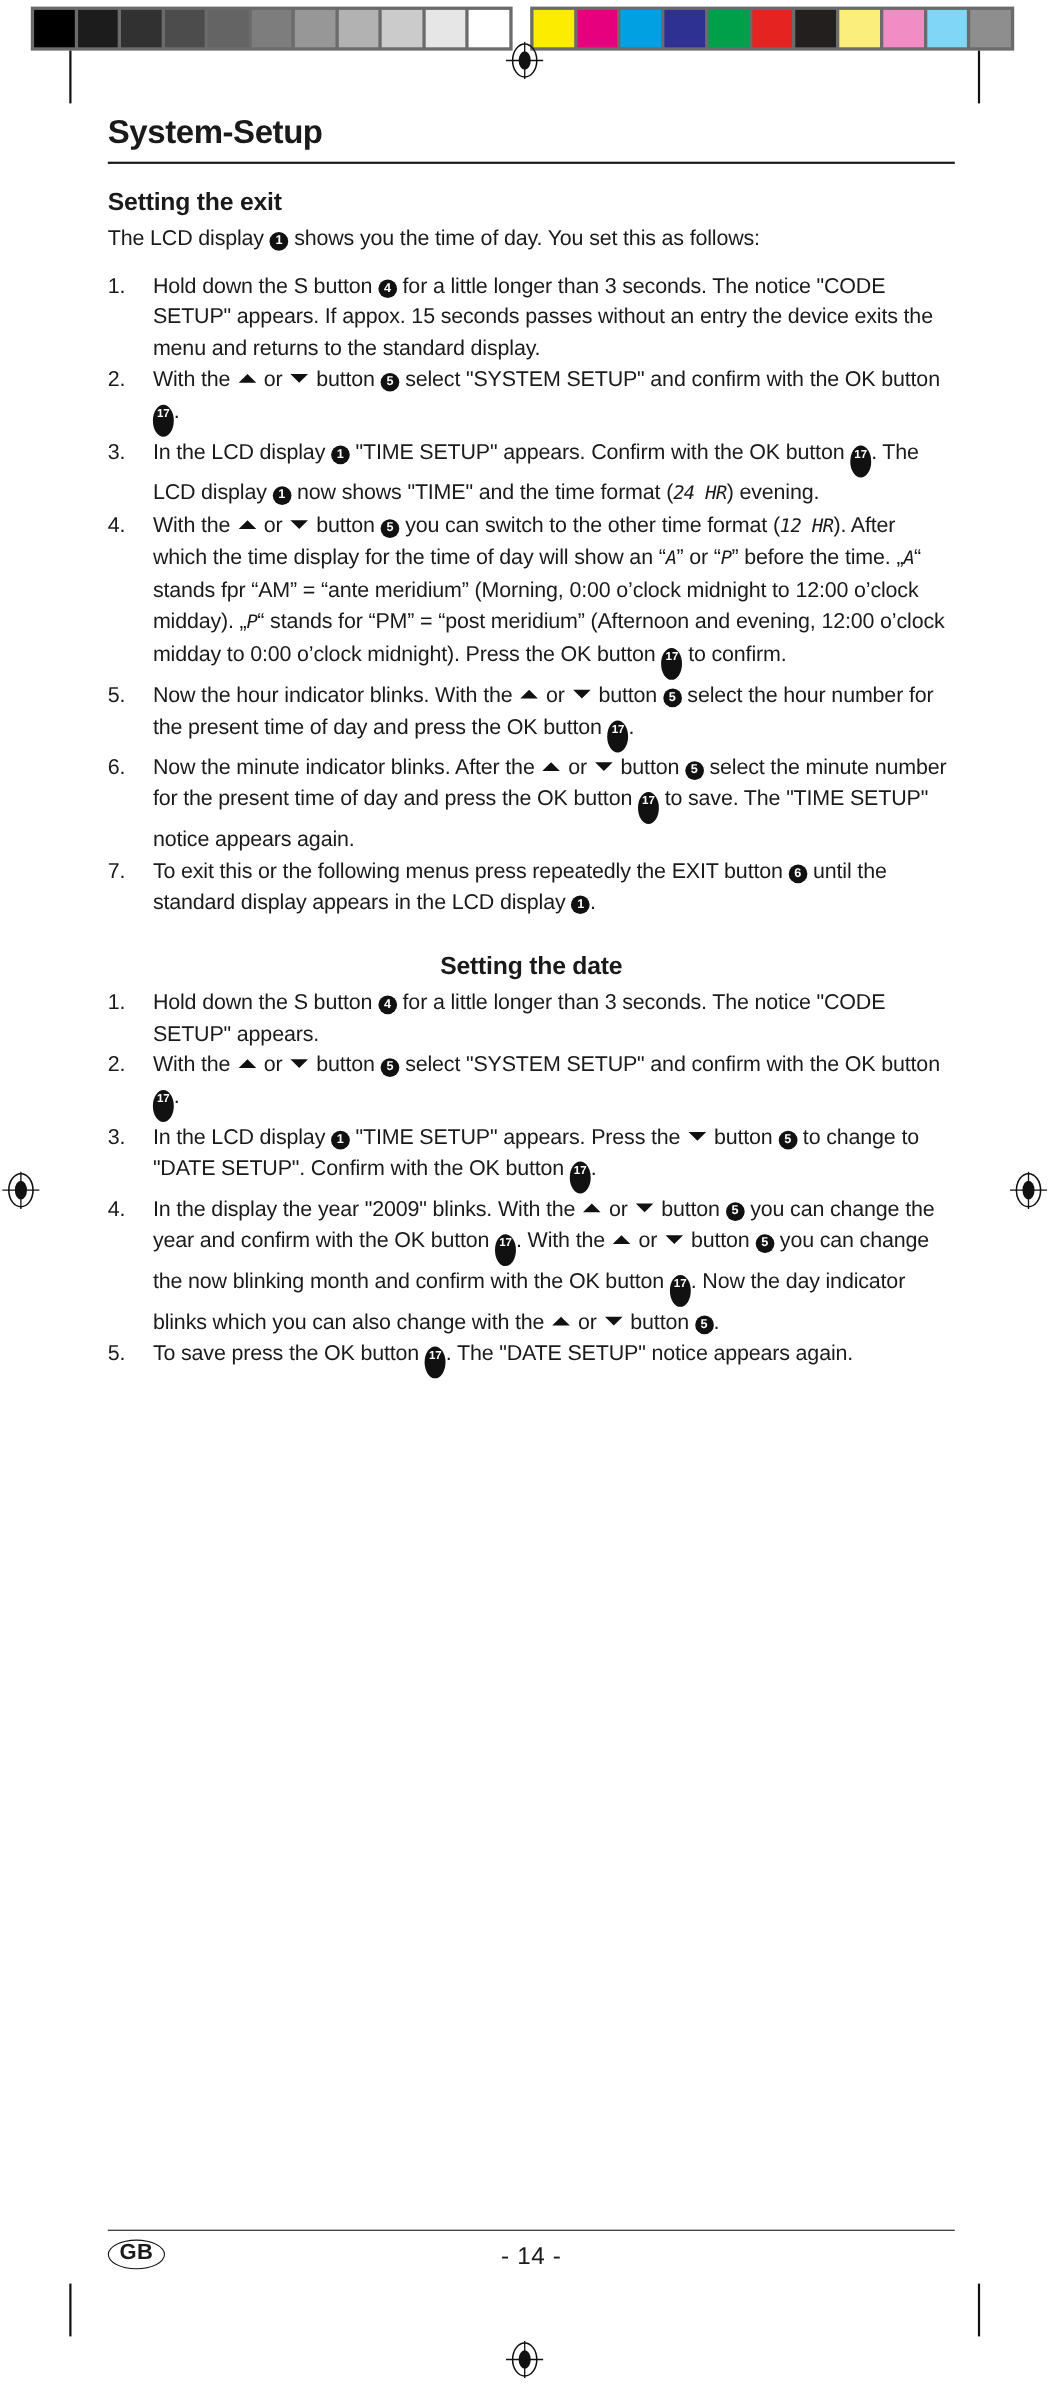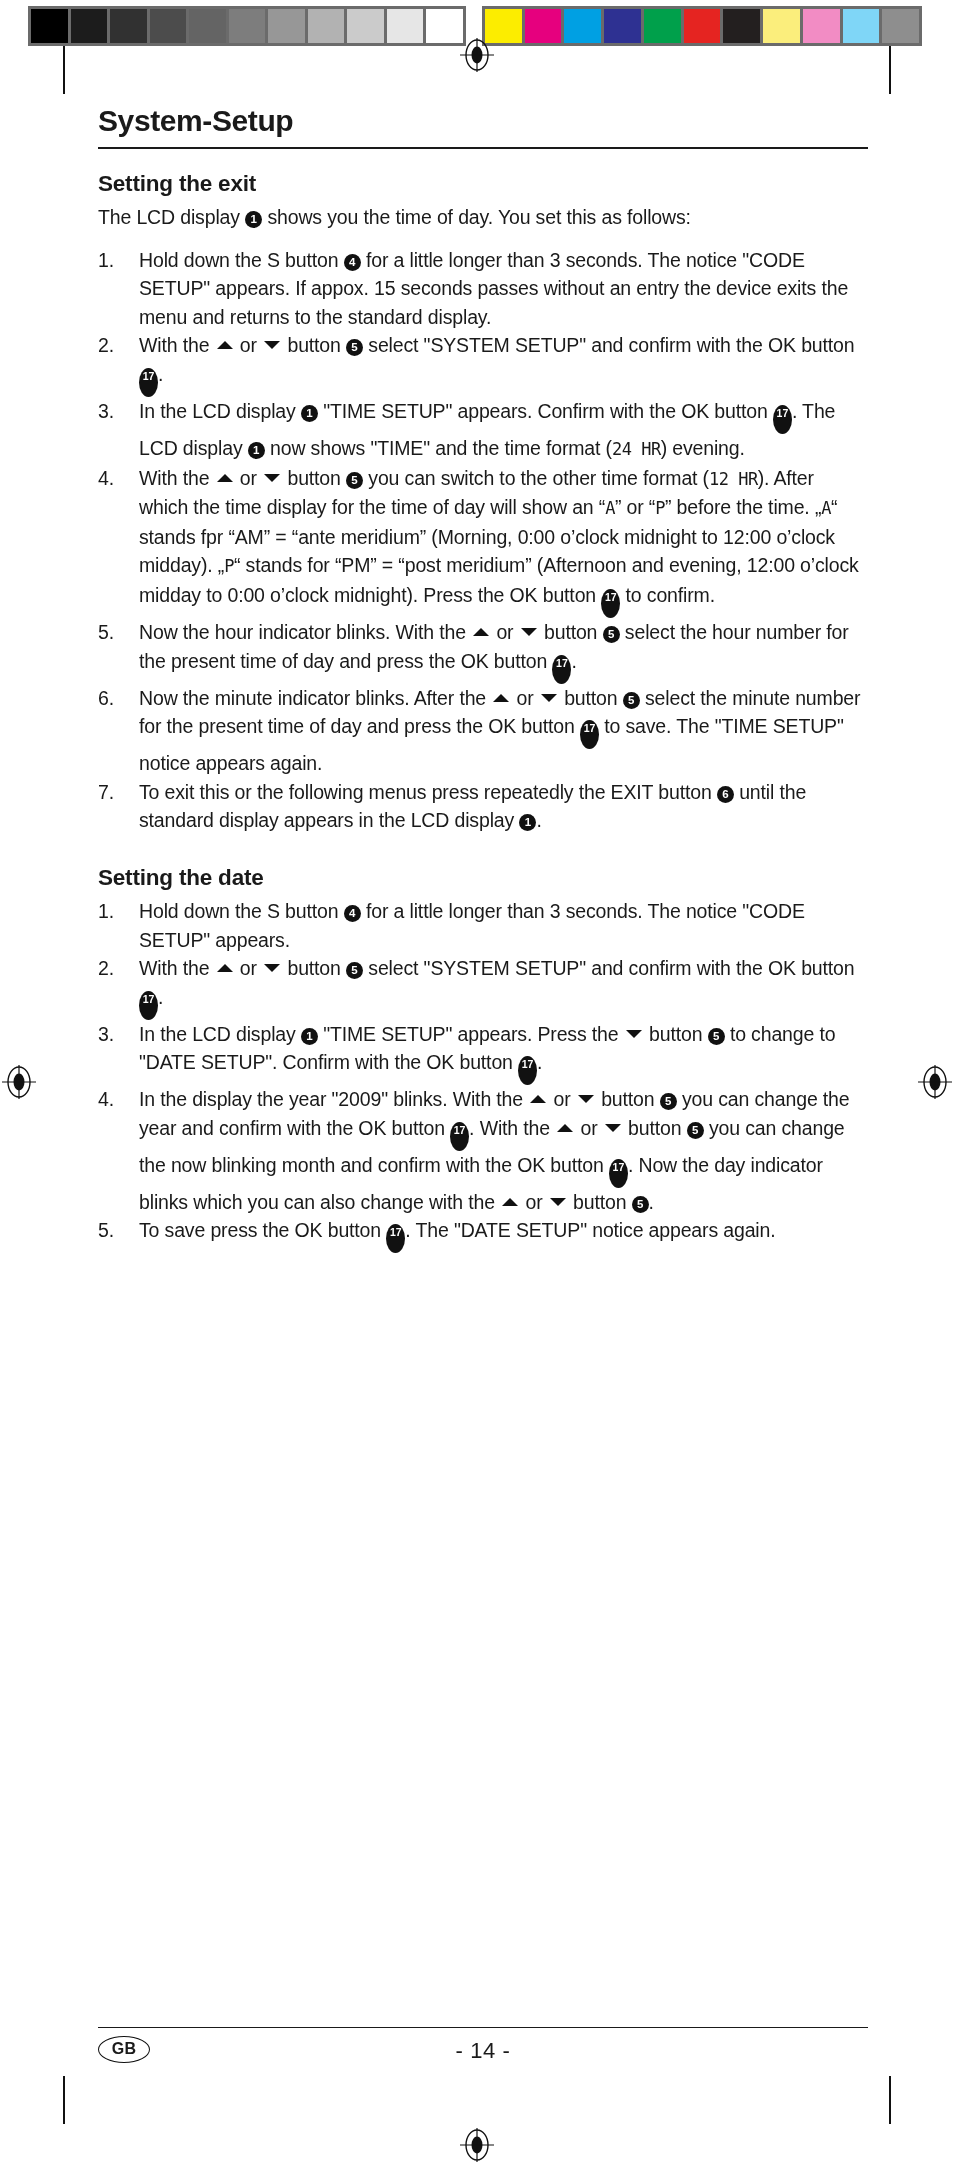--- a/index.html
+++ b/index.html
@@ -71,21 +71,21 @@
     border-top: 2.4px solid #1a1a1a;
     margin: 0 0 22px 0;
   }
 
   h2.section-head {
     font-size: 22.5px;
     font-weight: bold;
     letter-spacing: -0.2px;
     margin: 0 0 6px 0;
   }
-  h2.section-head.spaced { margin-top: 30px; }
+  h2.section-head.spaced { margin-top: 30px; text-align: center; }
 
   p.lead {
     font-size: 19.5px;
     line-height: 28.6px;
     margin: 0 0 14px 0;
     letter-spacing: -0.15px;
   }
 
   ol.steps {
     list-style: none;
@@ -142,20 +142,21 @@
     border-right: 8px solid transparent;
     vertical-align: 3px;
     margin: 0 2px;
   }
   .arrow.up { border-bottom: 8px solid #111; }
   .arrow.down { border-top: 8px solid #111; }
 
   
   .lcd {
     font-family: "DejaVu Sans Mono", monospace;
+    font-style: italic;
     font-size: 17px;
     letter-spacing: -0.5px;
   }
 
   
   .footer {
     position: absolute;
     left: 98px;
     top: 2027px;
     width: 770px;
@@ -170,21 +171,21 @@
     height: 30px;
   }
   .gb-badge {
     position: absolute;
     left: 0;
     top: 0;
     width: 50px;
     height: 25px;
     border: 1.8px solid #111;
     border-radius: 50% / 50%;
-    font-size: 16px;
+    font-size: 20px;
     font-weight: bold;
     text-align: center;
     line-height: 23px;
     letter-spacing: 0.3px;
   }
   .page-num {
     position: absolute;
     left: 0;
     right: 0;
     top: 2px;

